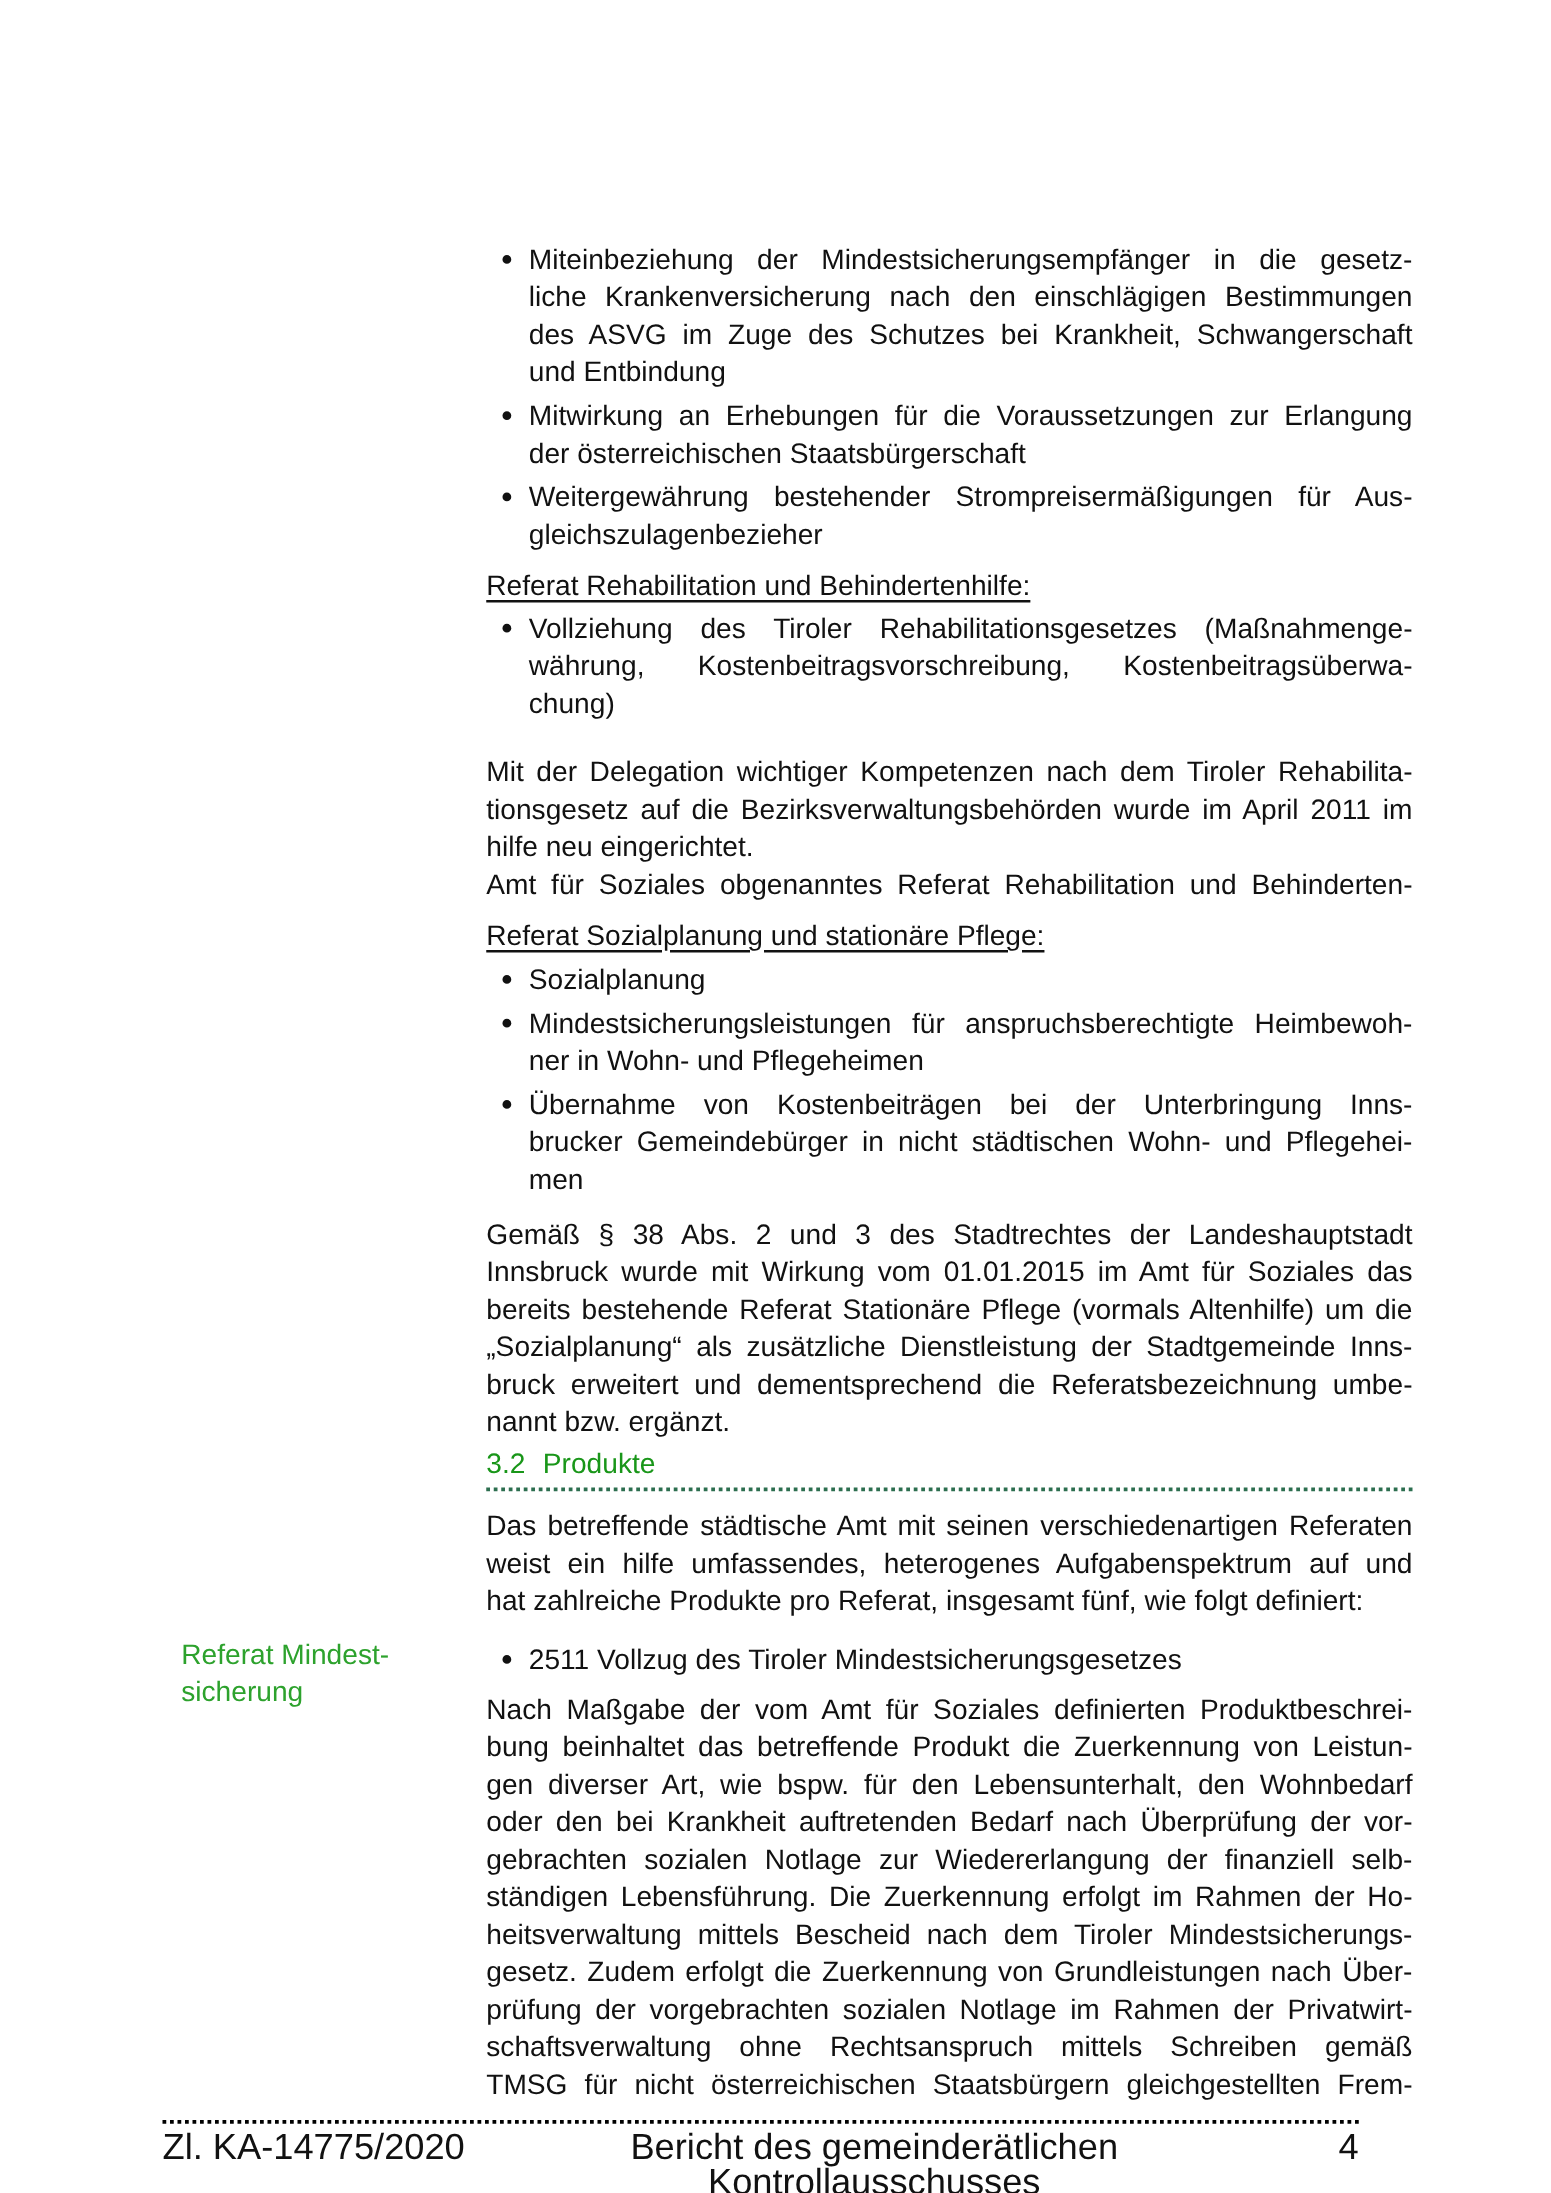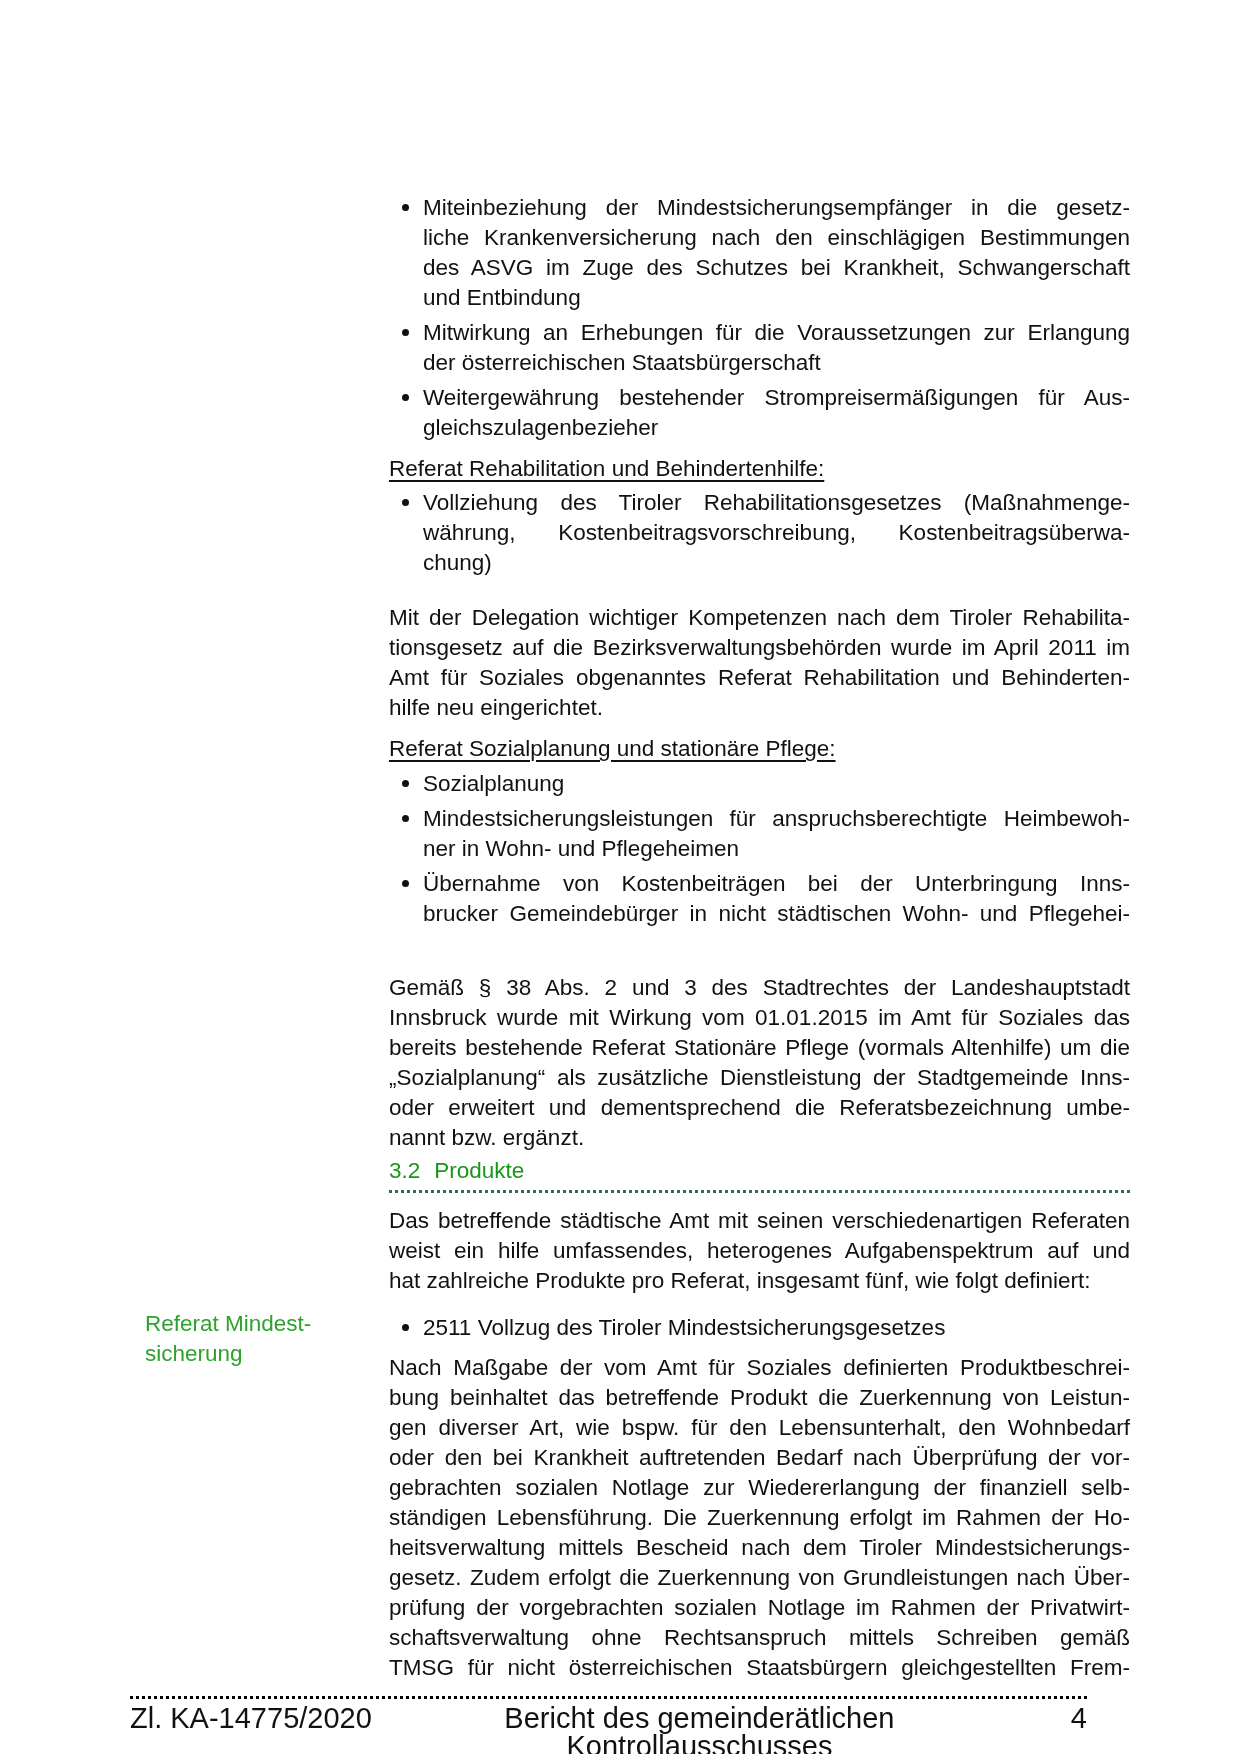--- a/index.html
+++ b/index.html
@@ -102,22 +102,22 @@
           <div class="tline">Vollziehung des Tiroler Rehabilitationsgesetzes (Maßnahmenge-</div>
           <div class="tline">währung, Kostenbeitragsvorschreibung, Kostenbeitragsüberwa-</div>
           <div class="tline lastline">chung)</div>
         </div>
     </div>
   </div>
 
   <div class="abs" style="top:555px">
       <div class="tline">Mit der Delegation wichtiger Kompetenzen nach dem Tiroler Rehabilita-</div>
       <div class="tline">tionsgesetz auf die Bezirksverwaltungsbehörden wurde im April 2011 im</div>
+      <div class="tline lastline">hilfe neu eingerichtet.</div>
       <div class="tline">Amt für Soziales obgenanntes Referat Rehabilitation und Behinderten-</div>
-      <div class="tline lastline">hilfe neu eingerichtet.</div>
     </div>
 
   <div class="abs" style="top:686px">
     <span class="ref-heading">Referat Sozialplanung und stationäre Pflege:</span>
   </div>
 
   <div class="abs" style="top:721px">
     <div class="bullet">
       <span class="dot"></span>
       <div>
@@ -129,30 +129,31 @@
       <div>
           <div class="tline">Mindestsicherungsleistungen für anspruchsberechtigte Heimbewoh-</div>
           <div class="tline lastline">ner in Wohn- und Pflegeheimen</div>
         </div>
     </div>
     <div class="bullet">
       <span class="dot"></span>
       <div>
           <div class="tline">Übernahme von Kostenbeiträgen bei der Unterbringung Inns-</div>
           <div class="tline">brucker Gemeindebürger in nicht städtischen Wohn- und Pflegehei-</div>
+          <div class="tline lastline">men</div>
         </div>
     </div>
   </div>
 
   <div class="abs" style="top:925px">
       <div class="tline">Gemäß § 38 Abs. 2 und 3 des Stadtrechtes der Landeshauptstadt</div>
       <div class="tline">Innsbruck wurde mit Wirkung vom 01.01.2015 im Amt für Soziales das</div>
       <div class="tline">bereits bestehende Referat Stationäre Pflege (vormals Altenhilfe) um die</div>
       <div class="tline">„Sozialplanung“ als zusätzliche Dienstleistung der Stadtgemeinde Inns-</div>
-      <div class="tline">oder erweitert und dementsprechend die Referatsbezeichnung umbe-</div>
+      <div class="tline">bruck erweitert und dementsprechend die Referatsbezeichnung umbe-</div>
       <div class="tline lastline">nannt bzw. ergänzt.</div>
     </div>
 
   <div class="abs sec-heading" style="top:1108px">
     <span class="sec-num">3.2</span><span>Produkte</span>
   </div>
 
   <div class="abs" style="top:1158px">
       <div class="tline">Das betreffende städtische Amt mit seinen verschiedenartigen Referaten</div>
       <div class="tline">weist ein hilfe umfassendes, heterogenes Aufgabenspektrum auf und</div>

